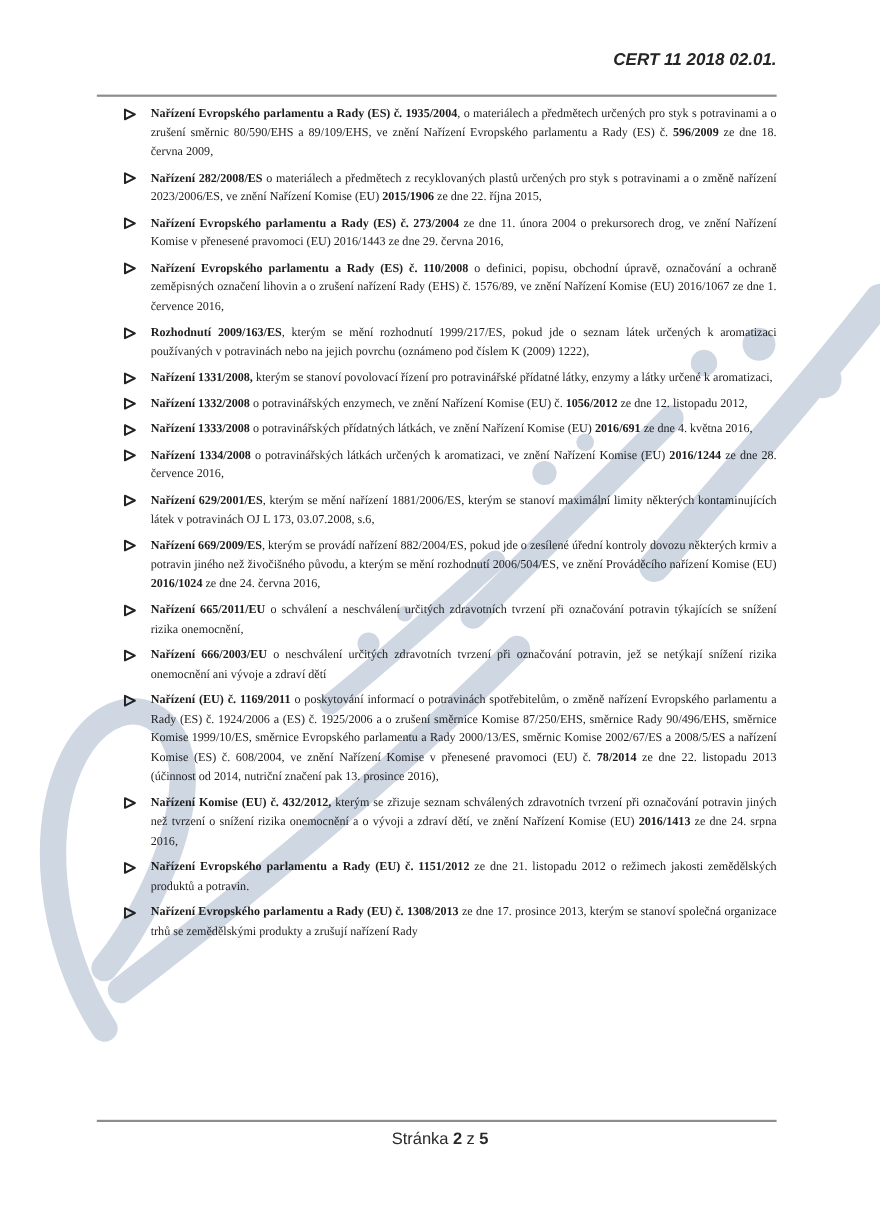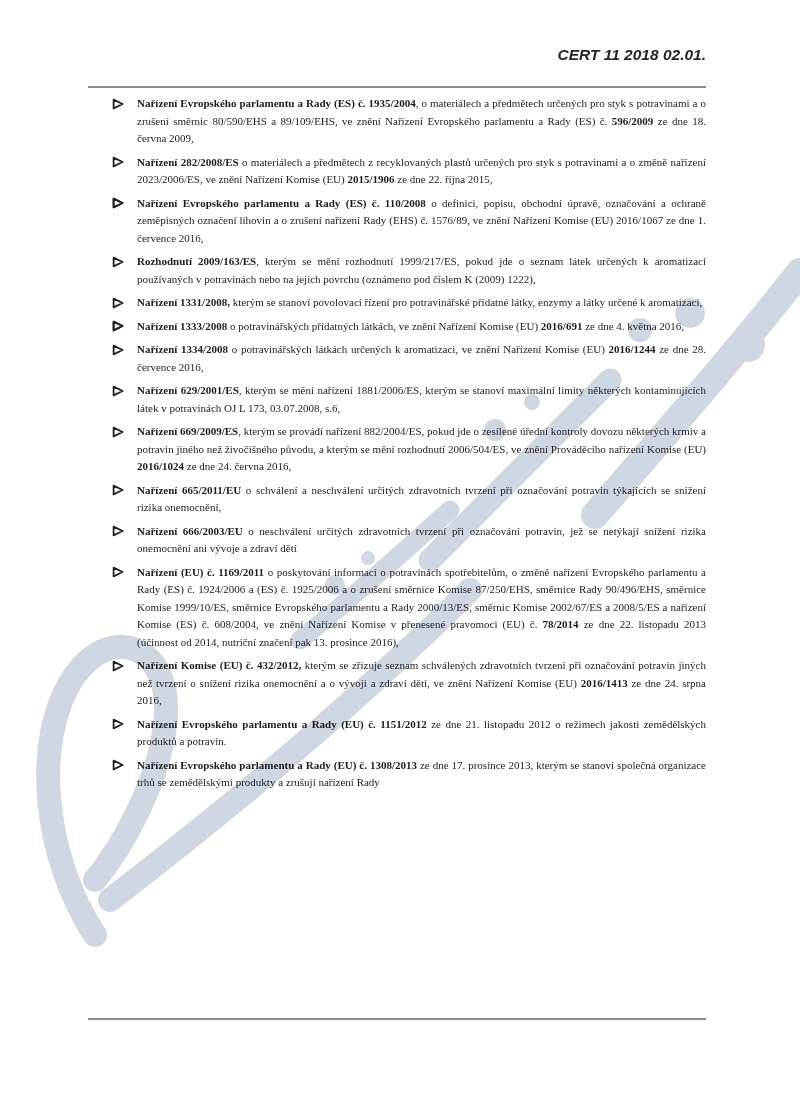--- a/index.html
+++ b/index.html
@@ -62,41 +62,41 @@
         </span><span><b>Nařízení Evropského parlamentu a Rady (ES) č. 1935/2004</b><span>, o materiálech a předmětech určených pro styk s potravinami a o zrušení směrnic 80/590/EHS a 89/109/EHS, ve znění Nařízení Evropského parlamentu a Rady (ES) č. </span><b>596/2009</b><span> ze dne 18. června 2009,</span></span></li>
       <li><span class="bullet">
           <svg width="12" height="12" viewBox="0 0 12 12">
             <path d="M1.6 1.6 L10.6 6 L1.6 10.4 Z" fill="none" stroke="#222" stroke-width="1.8" stroke-linejoin="round"></path>
           </svg>
         </span><span><b>Nařízení 282/2008/ES</b><span> o materiálech a předmětech z recyklovaných plastů určených pro styk s potravinami a o změně nařízení 2023/2006/ES, ve znění Nařízení Komise (EU) </span><b>2015/1906</b><span> ze dne 22. října 2015,</span></span></li>
       <li><span class="bullet">
           <svg width="12" height="12" viewBox="0 0 12 12">
             <path d="M1.6 1.6 L10.6 6 L1.6 10.4 Z" fill="none" stroke="#222" stroke-width="1.8" stroke-linejoin="round"></path>
           </svg>
-        </span></li>
+        </span><span><b>Nařízení Evropského parlamentu a Rady (ES) č. 273/2004</b><span> ze dne 11. února 2004 o prekursorech drog, ve znění Nařízení Komise v přenesené pravomoci (EU) 2016/1443 ze dne 29. června 2016,</span></span></li>
       <li><span class="bullet">
           <svg width="12" height="12" viewBox="0 0 12 12">
             <path d="M1.6 1.6 L10.6 6 L1.6 10.4 Z" fill="none" stroke="#222" stroke-width="1.8" stroke-linejoin="round"></path>
           </svg>
         </span><span><b>Nařízení Evropského parlamentu a Rady (ES) č. 110/2008</b><span> o definici, popisu, obchodní úpravě, označování a ochraně zeměpisných označení lihovin a o zrušení nařízení Rady (EHS) č. 1576/89, ve znění Nařízení Komise (EU) 2016/1067 ze dne 1. července 2016,</span></span></li>
       <li><span class="bullet">
           <svg width="12" height="12" viewBox="0 0 12 12">
             <path d="M1.6 1.6 L10.6 6 L1.6 10.4 Z" fill="none" stroke="#222" stroke-width="1.8" stroke-linejoin="round"></path>
           </svg>
         </span><span><b>Rozhodnutí 2009/163/ES</b><span>, kterým se mění rozhodnutí 1999/217/ES, pokud jde o seznam látek určených k aromatizaci používaných v potravinách nebo na jejich povrchu (oznámeno pod číslem K (2009) 1222),</span></span></li>
       <li><span class="bullet">
           <svg width="12" height="12" viewBox="0 0 12 12">
             <path d="M1.6 1.6 L10.6 6 L1.6 10.4 Z" fill="none" stroke="#222" stroke-width="1.8" stroke-linejoin="round"></path>
           </svg>
         </span><span><b>Nařízení 1331/2008,</b><span> kterým se stanoví povolovací řízení pro potravinářské přídatné látky, enzymy a látky určené k aromatizaci,</span></span></li>
       <li><span class="bullet">
           <svg width="12" height="12" viewBox="0 0 12 12">
             <path d="M1.6 1.6 L10.6 6 L1.6 10.4 Z" fill="none" stroke="#222" stroke-width="1.8" stroke-linejoin="round"></path>
           </svg>
-        </span></li>
+        </span><span><b>Nařízení 1332/2008</b><span> o potravinářských enzymech, ve znění Nařízení Komise (EU) č. </span><b>1056/2012</b><span> ze dne 12. listopadu 2012,</span></span></li>
       <li><span class="bullet">
           <svg width="12" height="12" viewBox="0 0 12 12">
             <path d="M1.6 1.6 L10.6 6 L1.6 10.4 Z" fill="none" stroke="#222" stroke-width="1.8" stroke-linejoin="round"></path>
           </svg>
         </span><span><b>Nařízení 1333/2008</b><span> o potravinářských přídatných látkách, ve znění Nařízení Komise (EU) </span><b>2016/691</b><span> ze dne 4. května 2016,</span></span></li>
       <li><span class="bullet">
           <svg width="12" height="12" viewBox="0 0 12 12">
             <path d="M1.6 1.6 L10.6 6 L1.6 10.4 Z" fill="none" stroke="#222" stroke-width="1.8" stroke-linejoin="round"></path>
           </svg>
         </span><span><b>Nařízení 1334/2008</b><span> o potravinářských látkách určených k aromatizaci, ve znění Nařízení Komise (EU) </span><b>2016/1244</b><span> ze dne 28. července 2016,</span></span></li>
@@ -137,14 +137,17 @@
         </span><span><b>Nařízení Evropského parlamentu a Rady (EU) č. 1151/2012</b><span> ze dne 21. listopadu 2012 o režimech jakosti zemědělských produktů a potravin.</span></span></li>
       <li><span class="bullet">
           <svg width="12" height="12" viewBox="0 0 12 12">
             <path d="M1.6 1.6 L10.6 6 L1.6 10.4 Z" fill="none" stroke="#222" stroke-width="1.8" stroke-linejoin="round"></path>
           </svg>
         </span><span><b>Nařízení Evropského parlamentu a Rady (EU) č. 1308/2013</b><span> ze dne 17. prosince 2013, kterým se stanoví společná organizace trhů se zemědělskými produkty a zrušují nařízení Rady</span></span></li>
     </ol>
 
   <div class="rule rule-bottom"></div>
 
+  <div class="page-footer">
+    <span>Stránka</span><b>2</b><span>z</span><b>5</b>
+  </div>
 
 </div>
 
 </body></html>

